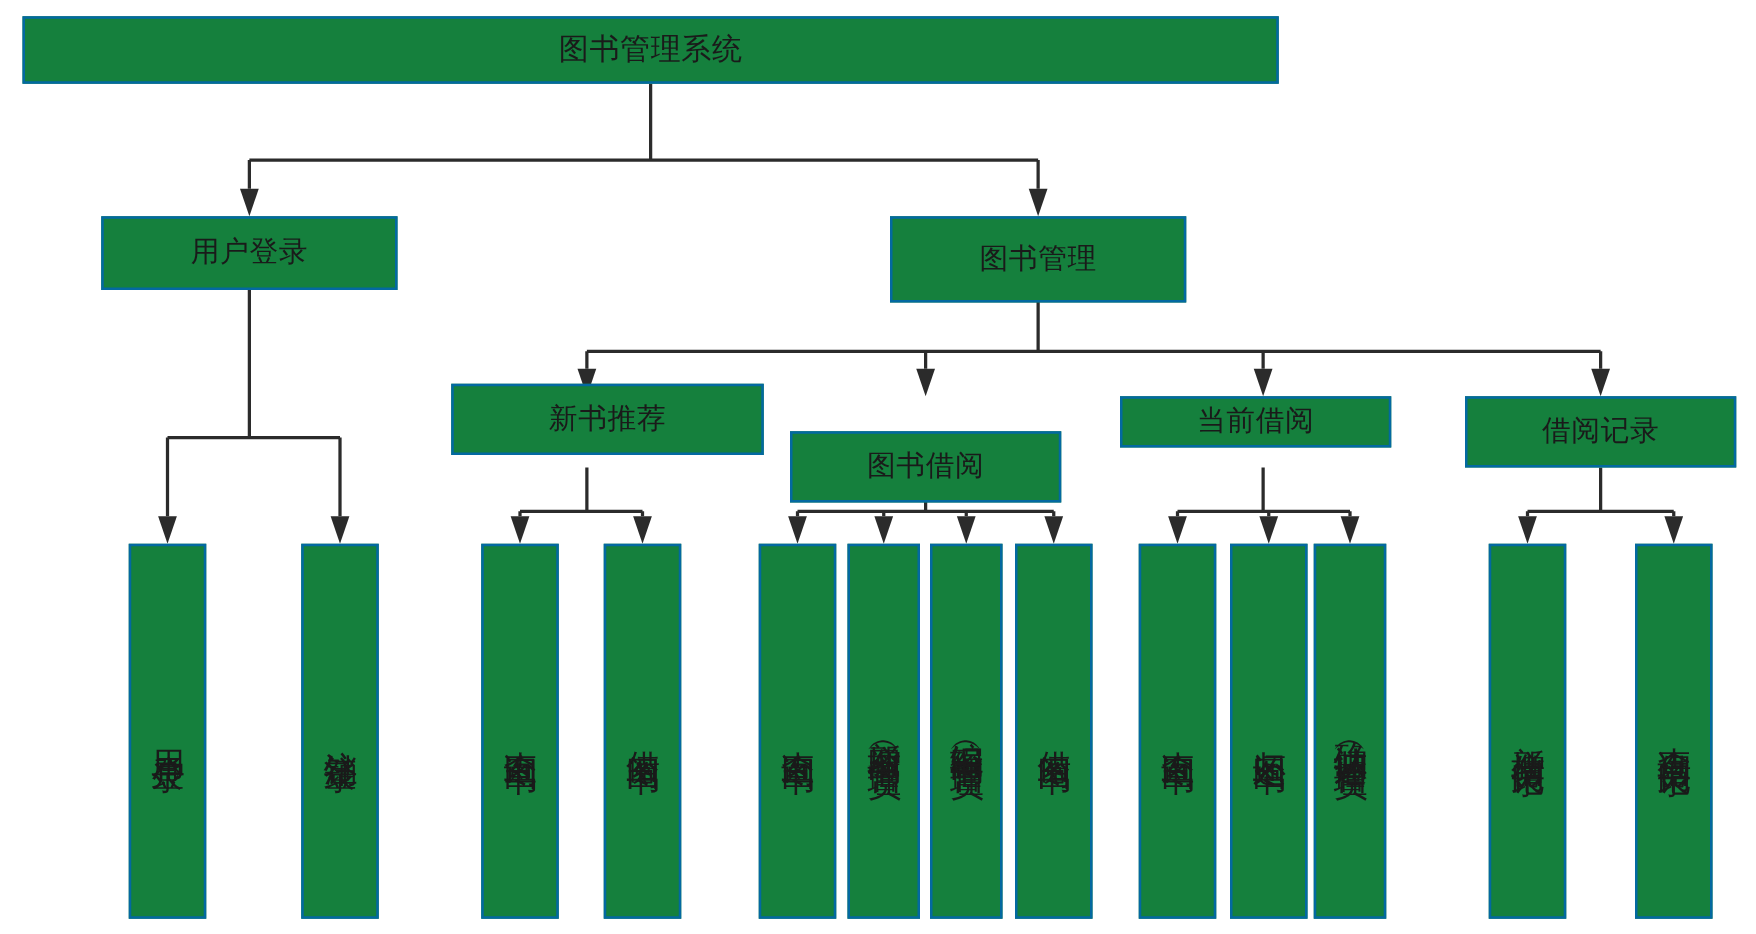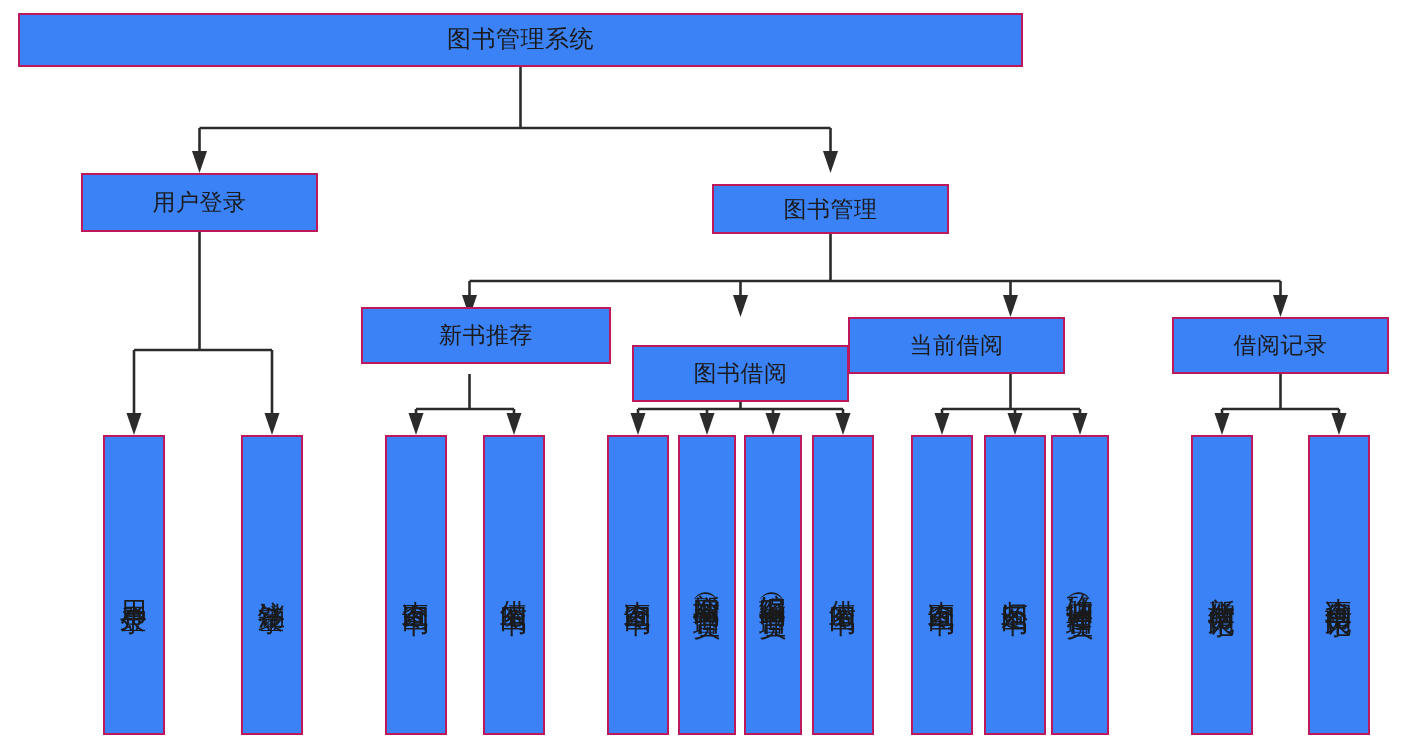--- a/index.html
+++ b/index.html
@@ -14,22 +14,22 @@
   #canvas {
     position: relative;
     width: 1405px;
     height: 747px;
     background: #ffffff;
     overflow: hidden;
   }
   .node {
     position: absolute;
     box-sizing: border-box;
-    background: #3b82f6;
-    border: 2px solid #be185d;
+    background: #15803d;
+    border: 2px solid #0369a1;
     display: flex;
     align-items: center;
     justify-content: center;
     color: #1a1a1a;
   }
   .node .label {
     display: block;
     text-align: center;
     line-height: 1.08;
     letter-spacing: 0.5px;
@@ -139,31 +139,31 @@
       <polygon points="1331.5,413 1346.5,413 1339,435" class="arrowhead"></polygon>
     </svg>
 
   <div class="node h root" style="left:18px;  top:13px;  width:1005px; height:54px;">
     <span class="label">图书管理系统</span>
   </div>
 
   <div class="node h" style="left:81px;  top:173px; width:237px; height:59px;">
     <span class="label">用户登录</span>
   </div>
-  <div class="node h" style="left:712px; top:173px; width:237px; height:50px;margin-top:11px;">
+  <div class="node h" style="left:712px; top:173px; width:237px; height:69px;">
     <span class="label">图书管理</span>
   </div>
 
   <div class="node h" style="left:361px;  top:307px; width:250px; height:57px;">
     <span class="label">新书推荐</span>
   </div>
   <div class="node h" style="left:632px;  top:317px; width:217px; height:57px;margin-top:28px;">
     <span class="label">图书借阅</span>
   </div>
-  <div class="node h" style="left:848px;  top:317px; width:217px; height:57px;">
+  <div class="node h" style="left:896px;  top:317px; width:217px; height:41px;">
     <span class="label">当前借阅</span>
   </div>
   <div class="node h" style="left:1172px; top:317px; width:217px; height:57px;">
     <span class="label">借阅记录</span>
   </div>
 
   <div class="node v" style="left:103px;  top:435px; width:62px; height:300px;">
     <span class="label">用户登录</span>
   </div>
   <div class="node v" style="left:241px;  top:435px; width:62px; height:300px;">

